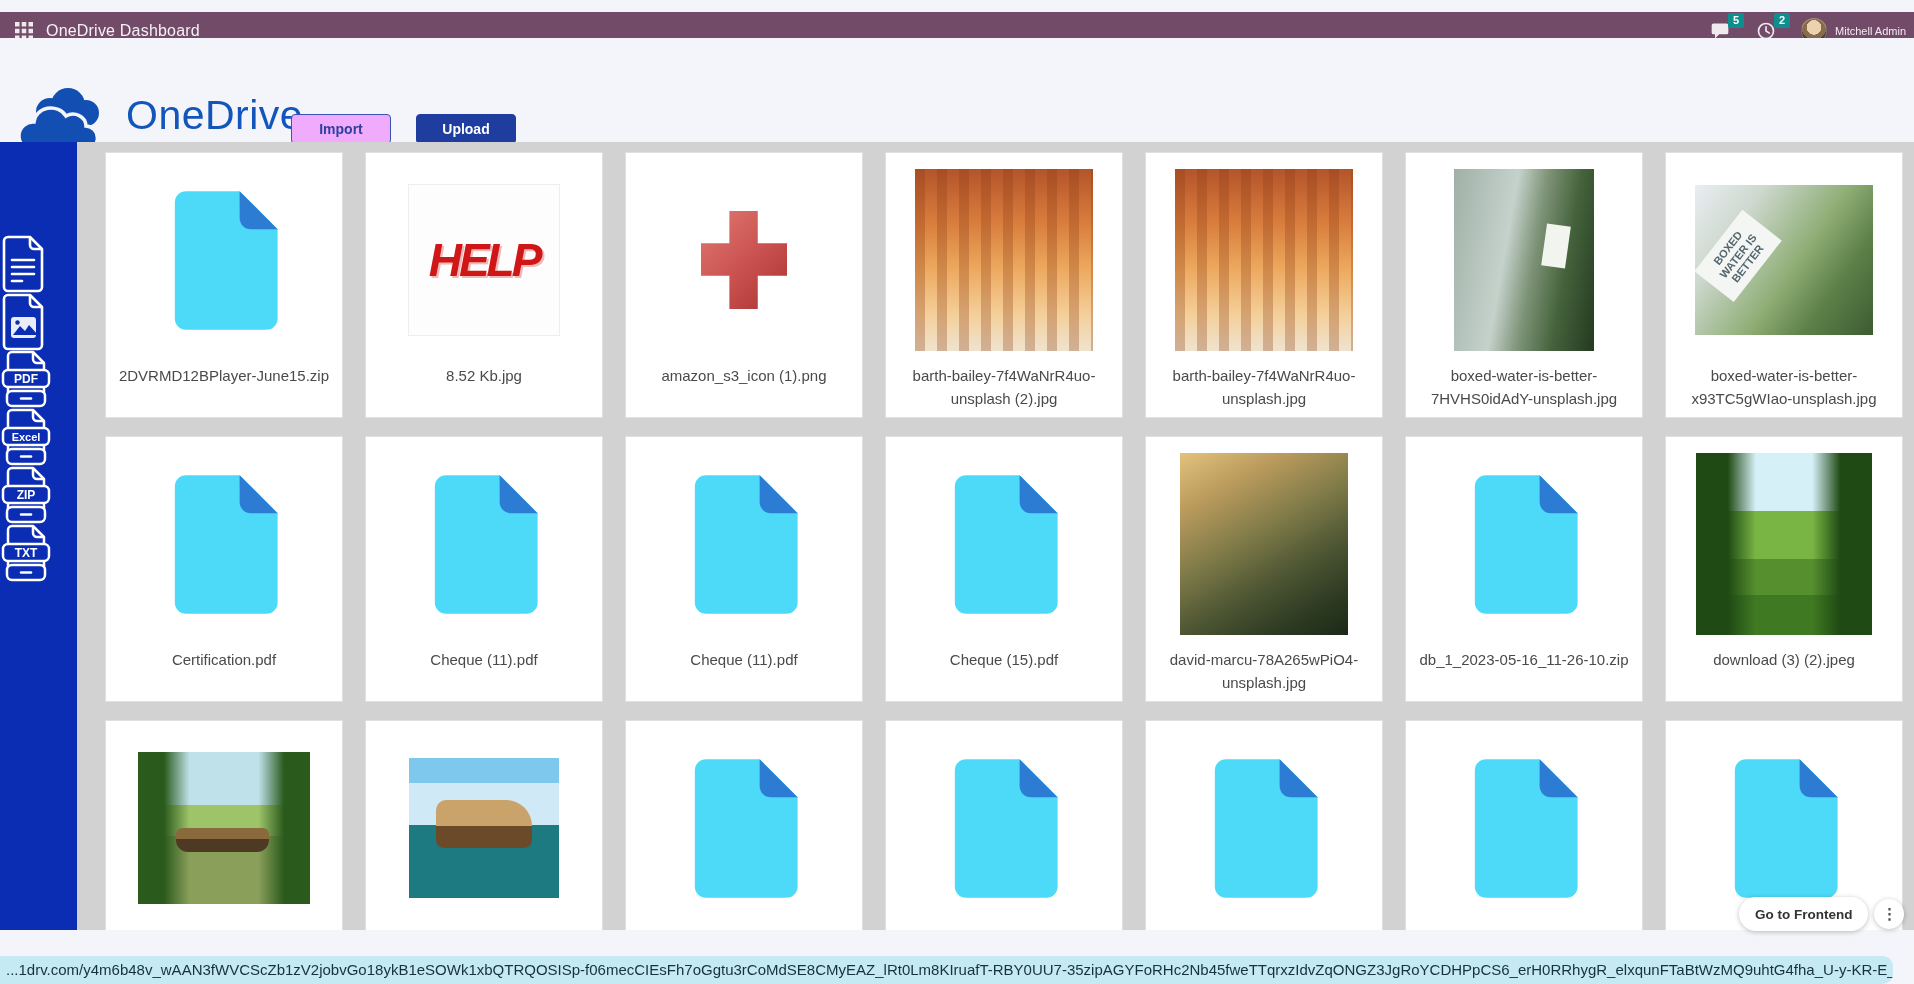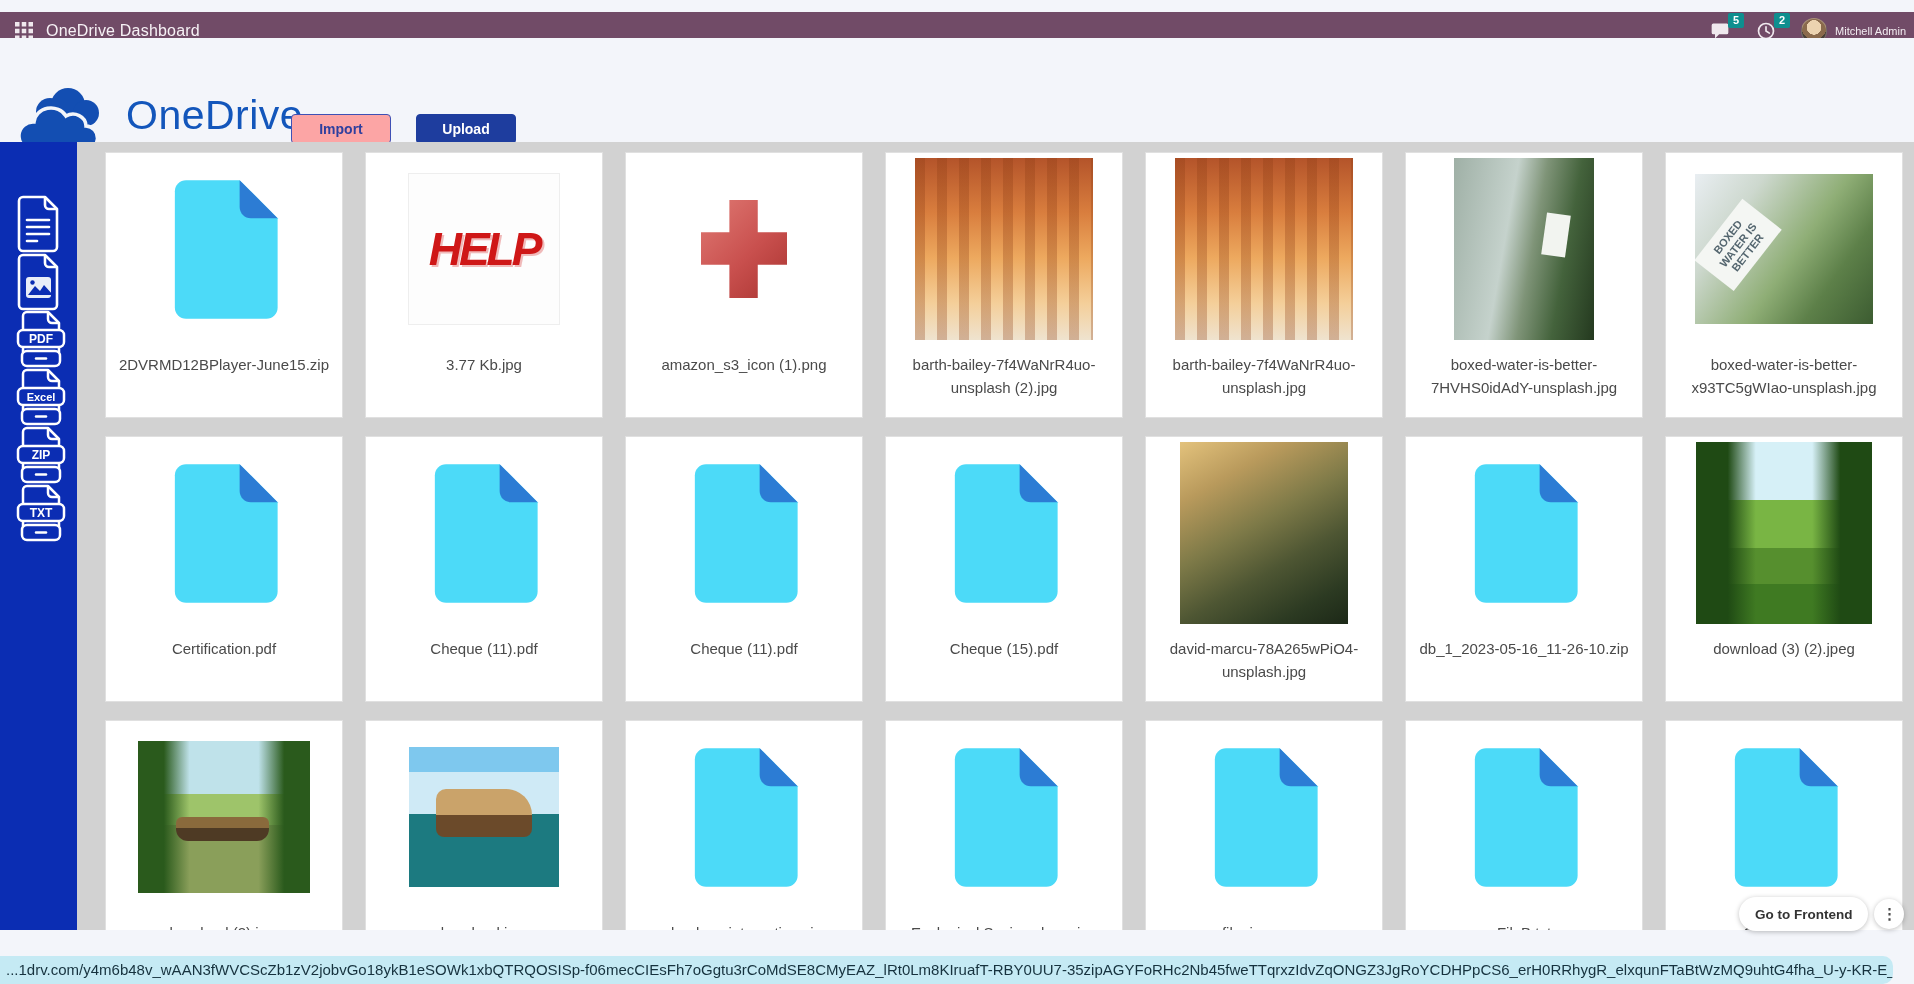--- a/index.html
+++ b/index.html
@@ -22,33 +22,33 @@
   .avatar{width:26px;height:26px;border-radius:50%;
     background:radial-gradient(circle at 50% 36%,#ecd3b0 0 34%,#8a6a4c 35% 58%,#4a4038 59% 78%,#2f2a26 79%);
     box-shadow:inset 0 0 0 1px rgba(255,255,255,.25);}
   .user-name{font-size:11px;color:#f2ecf1;}
   
   .hero{position:absolute;left:0;top:38px;width:1914px;height:104px;background:#f3f5fa;}
   .cloud{position:absolute;left:12px;top:48px;}
   .wordmark{position:absolute;left:126px;top:54px;font-size:41px;font-weight:300;color:#1356bb;letter-spacing:.5px;}
   .btn{position:absolute;top:76px;height:30px;border-radius:4px;font-size:14px;font-weight:bold;
     display:flex;align-items:center;justify-content:center;cursor:pointer;box-sizing:border-box;}
-  .btn-import{left:291px;width:100px;background:#fca5a5;border:1px solid #3f51b5;color:#2f3f9e;}
+  .btn-import{left:291px;width:100px;background:#f0abfc;border:1px solid #3f51b5;color:#2f3f9e;}
   .btn-upload{left:416px;width:100px;background:#1e3d9e;border:1px solid #1e3d9e;color:#fff;}
   
   .sidebar{position:absolute;left:0;top:142px;width:77px;height:788px;background:#0b2db3;
-    display:flex;flex-direction:column;align-items:center;padding-top:52px;box-sizing:border-box;}
+    display:flex;flex-direction:column;padding-top:92px;box-sizing:border-box;}
   .side-item{width:48px;height:58px;cursor:pointer;}
   .side-item svg{display:block;margin:0 auto;}
   
   .panel{position:absolute;left:77px;top:142px;width:1837px;height:788px;background:#d2d2d2;overflow:hidden;}
   .grid{position:absolute;left:28px;top:10px;display:grid;
     grid-template-columns:repeat(7,238px);column-gap:22px;row-gap:18px;grid-auto-rows:266px;}
   .card{background:#fff;border:1px solid #e0e0e0;box-sizing:border-box;overflow:hidden;
-    text-align:center;padding-top:3px;cursor:pointer;}
+    text-align:center;padding-top:14px;cursor:pointer;}
   .thumb{height:186px;display:flex;align-items:center;justify-content:center;}
   .fname{margin-top:12px;font-size:15px;color:#4a4a4a;line-height:1.5;padding:0 12px;word-wrap:break-word;}
   .file-glyph{width:112px;height:143px;}
   
   .photo{position:relative;overflow:hidden;display:flex;align-items:center;justify-content:center;}
   .photo--canyon{width:178px;height:182px;background:
     repeating-linear-gradient(90deg,rgba(140,60,20,.30) 0 10px,rgba(255,255,255,0) 10px 22px),
     linear-gradient(180deg,#b4542a 0%,#d97e3e 30%,#eda95f 55%,#f4cf9a 80%,#efe3cf 100%);}
   .photo--yosemite{width:140px;height:182px;background:
     linear-gradient(100deg,#9fb0a6 0%,#c5d2cc 38%,#7f9478 55%,#44633c 75%,#24391f 100%);}
@@ -222,21 +222,21 @@
     <div class="fname">2DVRMD12BPlayer-June15.zip</div>
   </div>
 
   <div class="card">
     <div class="thumb">
 
       <div class="photo photo--help">
             <span class="thumb-text tt--help">HELP</span>
           </div>
     </div>
-    <div class="fname">3.77 Kb.jpg</div>
+    <div class="fname">8.52 Kb.jpg</div>
   </div>
 
   <div class="card">
     <div class="thumb">
 
       <div class="photo photo--s3"></div>
     </div>
     <div class="fname">amazon_s3_icon (1).png</div>
   </div>
 

